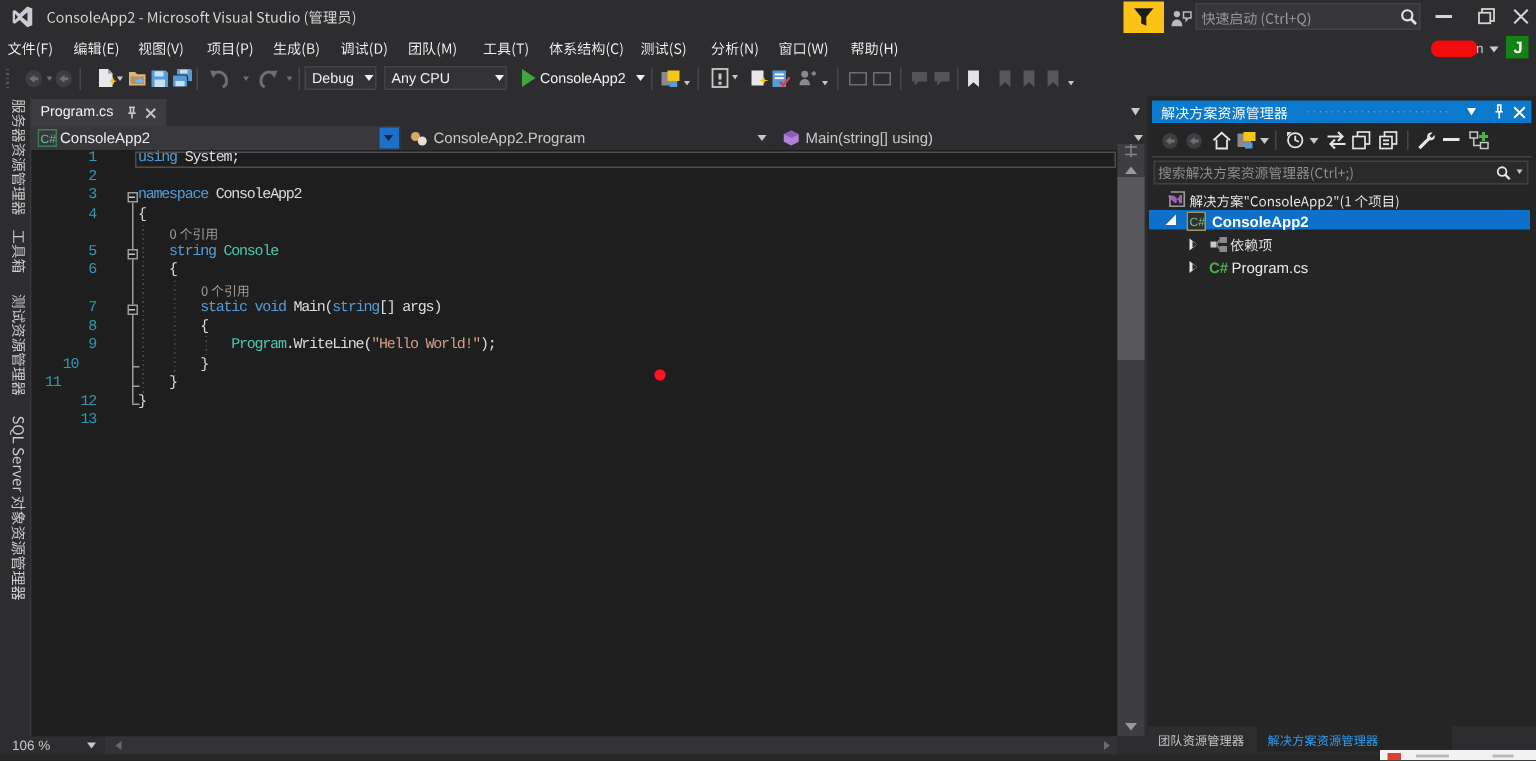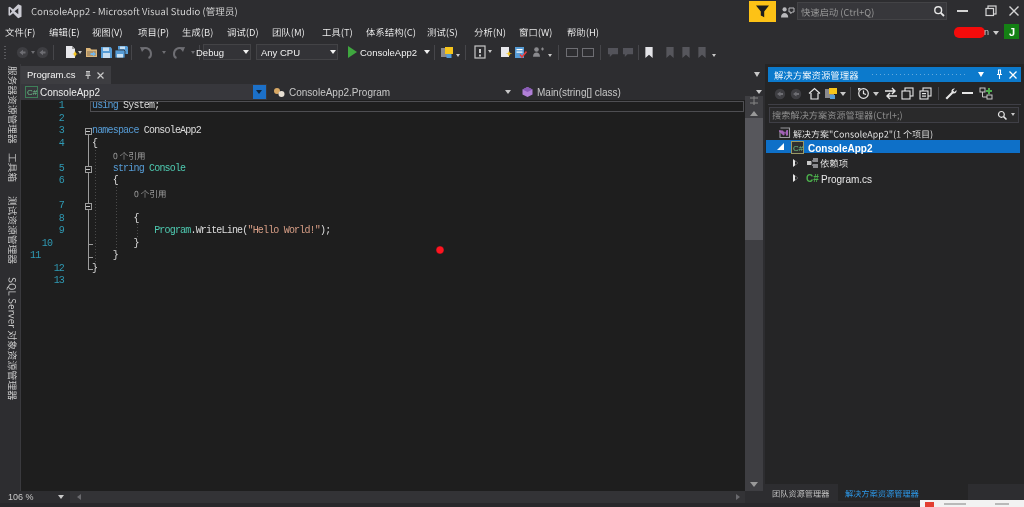--- a/index.html
+++ b/index.html
@@ -125,21 +125,21 @@
 <path fill="#6e6e73" d="M1 1 L6.5 1.5 L3 6 Z"></path>
     </svg>
 <div class="abs" style="left:162px;top:51px;width:0;height:0;border:2.5px solid transparent;border-top:3px solid #6e6e73"></div>
 <svg class="abs" style="left:172px;top:46px" width="14" height="13" viewBox="0 0 14 13">
 <path fill="none" stroke="#6e6e73" stroke-width="2" d="M11 3 C6 0.5 2 3.5 2 8 C2 10 3 11.5 4.5 12"></path>
 <path fill="#6e6e73" d="M13 1 L7.5 1.5 L11 6 Z"></path>
     </svg>
 <div class="abs" style="left:191px;top:51px;width:0;height:0;border:2.5px solid transparent;border-top:3px solid #6e6e73"></div>
 <div class="abs" style="left:199px;top:45px;width:1px;height:15px;background:#46464a"></div>
 <div class="abs" style="left:203px;top:44px;width:48px;height:16px;background:#333337;border:1px solid #434346"></div>
-<div class="abs ui" style="left:196px;top:46.5px;color:#f1f1f1;font-size:9.5px">Debug</div>
+<div class="abs ui" style="left:208px;top:46.5px;color:#f1f1f1;font-size:9.5px">Debug</div>
 <div class="abs" style="left:243px;top:50px;width:0;height:0;border:3px solid transparent;border-top:4px solid #f1f1f1"></div>
 <div class="abs" style="left:256px;top:44px;width:82px;height:16px;background:#333337;border:1px solid #434346"></div>
 <div class="abs ui" style="left:261px;top:46.5px;color:#f1f1f1;font-size:9.5px">Any CPU</div>
 <div class="abs" style="left:330px;top:50px;width:0;height:0;border:3px solid transparent;border-top:4px solid #f1f1f1"></div>
 <div class="abs" style="left:348px;top:46px;width:0;height:0;border:6px solid transparent;border-left:9px solid #3fa73f"></div>
 <div class="abs ui" style="left:360px;top:46.5px;color:#f1f1f1;font-size:9.5px">ConsoleApp2</div>
 <div class="abs" style="left:424px;top:50px;width:0;height:0;border:3px solid transparent;border-top:4px solid #f1f1f1"></div>
 <div class="abs" style="left:434px;top:45px;width:1px;height:15px;background:#46464a"></div>
 <svg class="abs" style="left:440px;top:46px" width="14" height="13" viewBox="0 0 14 13">
 <rect x="1" y="2" width="8" height="9" fill="#8a8a8e"></rect>
@@ -228,21 +228,21 @@
 <path fill="#d8a864" d="M4 2 a3 3 0 1 0 0 6 a3 3 0 1 0 0 -6"></path>
       <path fill="#e8e0d4" d="M8.5 5 a3 3 0 1 0 0 6 a3 3 0 1 0 0 -6"></path>
     </svg>
 <div class="abs ui" style="left:289px;top:87px;color:#c8c8c8;font-size:10px">ConsoleApp2.Program</div>
 <div class="abs" style="left:505px;top:90px;width:0;height:0;border:3px solid transparent;border-top:4px solid #c8c8c8"></div>
 <div class="abs" style="left:517px;top:84px;width:248px;height:16px;background:#2d2d30"></div>
 <svg class="abs" style="left:521px;top:86px" width="13" height="12" viewBox="0 0 13 12">
 <path fill="#b180d7" d="M6.5 1 L11.5 3.5 L11.5 8.5 L6.5 11 L1.5 8.5 L1.5 3.5 Z"></path>
       <path fill="#8a5bb8" d="M6.5 1 L11.5 3.5 L6.5 6 L1.5 3.5 Z"></path>
     </svg>
-<div class="abs ui" style="left:537px;top:87px;color:#c8c8c8;font-size:10px">Main(string[] class)</div>
+<div class="abs ui" style="left:537px;top:87px;color:#c8c8c8;font-size:10px">Main(string[] using)</div>
 <div class="abs" style="left:756px;top:90px;width:0;height:0;border:3px solid transparent;border-top:4px solid #c8c8c8"></div>
 <div class="abs" style="left:20px;top:64px;width:1px;height:427px;background:#3a3a3e"></div>
 <div class="abs" style="left:21px;top:100px;width:724px;height:391px;background:#1e1e1e"></div>
 <div class="abs" style="left:90px;top:100.6px;width:654px;height:11.6px;border:1px solid #4e4e52"></div>
 <div class="abs code" style="left:30px;top:100.3px;width:34px;text-align:right;color:#2f9ab4">1</div>
 <div class="abs code" style="left:30px;top:112.8px;width:34px;text-align:right;color:#2f9ab4">2</div>
 <div class="abs code" style="left:30px;top:125.3px;width:34px;text-align:right;color:#2f9ab4">3</div>
 <div class="abs code" style="left:30px;top:137.8px;width:34px;text-align:right;color:#2f9ab4">4</div>
 <div class="abs code" style="left:30px;top:162.8px;width:34px;text-align:right;color:#2f9ab4">5</div>
 <div class="abs code" style="left:30px;top:175.3px;width:34px;text-align:right;color:#2f9ab4">6</div>
@@ -270,20 +270,21 @@
 <div class="abs code" style="left:92px;top:125.3px"><span class="k">namespace</span><span class="pl"> ConsoleApp2</span></div>
 <div class="abs code pl" style="left:92px;top:137.8px">{</div>
 <svg style="position:absolute;left:113px;top:151.3px;" width="34" height="12">
       <path fill="#9d9d9d" d="M2.4 8.3C3.6 8.3 4.4 7.2 4.4 5C4.4 2.8 3.6 1.8 2.4 1.8C1.2 1.8 0.4 2.8 0.4 5C0.4 7.2 1.2 8.3 2.4 8.3ZM2.4 7.6C1.7 7.6 1.2 6.8 1.2 5C1.2 3.2 1.7 2.4 2.4 2.4C3.1 2.4 3.6 3.2 3.6 5C3.6 6.8 3.1 7.6 2.4 7.6ZM10.7 3.5V8.8H11.3V3.5ZM11.1 0.9C10.2 2.4 8.6 3.6 7 4.3C7.2 4.5 7.4 4.7 7.5 4.9C8.8 4.3 10.1 3.3 11 2.1C12.2 3.4 13.3 4.3 14.6 4.9C14.7 4.7 14.9 4.5 15 4.4C13.7 3.7 12.5 2.9 11.4 1.6L11.6 1.2ZM22 1V8.9H22.7V1ZM16.5 3.3C16.4 4.1 16.2 5.2 16.1 5.8H19.3C19.2 7.3 19.1 7.9 18.9 8.1C18.8 8.2 18.7 8.2 18.5 8.2C18.3 8.2 17.7 8.2 17.1 8.1C17.3 8.3 17.3 8.6 17.4 8.8C17.9 8.8 18.4 8.8 18.7 8.8C19 8.8 19.2 8.7 19.4 8.5C19.7 8.2 19.8 7.4 20 5.5C20 5.4 20 5.2 20 5.2H16.9C16.9 4.8 17 4.3 17.1 3.9H20V1.3H16.2V1.9H19.3V3.3ZM25.2 1.5V4.7C25.2 5.9 25.1 7.4 24.2 8.5C24.3 8.6 24.6 8.8 24.7 8.9C25.3 8.2 25.6 7.2 25.8 6.2H27.9V8.8H28.6V6.2H30.9V8C30.9 8.1 30.8 8.2 30.7 8.2C30.5 8.2 29.9 8.2 29.3 8.2C29.4 8.4 29.5 8.6 29.5 8.8C30.3 8.8 30.8 8.8 31.1 8.7C31.4 8.6 31.5 8.4 31.5 8V1.5ZM25.9 2.2H27.9V3.6H25.9ZM30.9 2.2V3.6H28.6V2.2ZM25.9 4.2H27.9V5.6H25.8C25.8 5.3 25.9 5 25.9 4.7ZM30.9 4.2V5.6H28.6V4.2Z"></path>
     </svg>
 <div class="abs code" style="left:92px;top:162.8px"><span class="pl">    </span><span class="k">string</span><span class="pl"> </span><span class="t">Console</span></div>
 <div class="abs code pl" style="left:92px;top:175.3px">    {</div>
 <svg style="position:absolute;left:134px;top:188.8px;" width="34" height="12">
       <path fill="#9d9d9d" d="M2.4 8.3C3.6 8.3 4.4 7.2 4.4 5C4.4 2.8 3.6 1.8 2.4 1.8C1.2 1.8 0.4 2.8 0.4 5C0.4 7.2 1.2 8.3 2.4 8.3ZM2.4 7.6C1.7 7.6 1.2 6.8 1.2 5C1.2 3.2 1.7 2.4 2.4 2.4C3.1 2.4 3.6 3.2 3.6 5C3.6 6.8 3.1 7.6 2.4 7.6ZM10.7 3.5V8.8H11.3V3.5ZM11.1 0.9C10.2 2.4 8.6 3.6 7 4.3C7.2 4.5 7.4 4.7 7.5 4.9C8.8 4.3 10.1 3.3 11 2.1C12.2 3.4 13.3 4.3 14.6 4.9C14.7 4.7 14.9 4.5 15 4.4C13.7 3.7 12.5 2.9 11.4 1.6L11.6 1.2ZM22 1V8.9H22.7V1ZM16.5 3.3C16.4 4.1 16.2 5.2 16.1 5.8H19.3C19.2 7.3 19.1 7.9 18.9 8.1C18.8 8.2 18.7 8.2 18.5 8.2C18.3 8.2 17.7 8.2 17.1 8.1C17.3 8.3 17.3 8.6 17.4 8.8C17.9 8.8 18.4 8.8 18.7 8.8C19 8.8 19.2 8.7 19.4 8.5C19.7 8.2 19.8 7.4 20 5.5C20 5.4 20 5.2 20 5.2H16.9C16.9 4.8 17 4.3 17.1 3.9H20V1.3H16.2V1.9H19.3V3.3ZM25.2 1.5V4.7C25.2 5.9 25.1 7.4 24.2 8.5C24.3 8.6 24.6 8.8 24.7 8.9C25.3 8.2 25.6 7.2 25.8 6.2H27.9V8.8H28.6V6.2H30.9V8C30.9 8.1 30.8 8.2 30.7 8.2C30.5 8.2 29.9 8.2 29.3 8.2C29.4 8.4 29.5 8.6 29.5 8.8C30.3 8.8 30.8 8.8 31.1 8.7C31.4 8.6 31.5 8.4 31.5 8V1.5ZM25.9 2.2H27.9V3.6H25.9ZM30.9 2.2V3.6H28.6V2.2ZM25.9 4.2H27.9V5.6H25.8C25.8 5.3 25.9 5 25.9 4.7ZM30.9 4.2V5.6H28.6V4.2Z"></path>
     </svg>
+<div class="abs code" style="left:92px;top:200.3px"><span class="pl">        </span><span class="k">static</span><span class="pl"> </span><span class="k">void</span><span class="pl"> Main(</span><span class="k">string</span><span class="pl">[] args)</span></div>
 <div class="abs code pl" style="left:92px;top:212.8px">        {</div>
 <div class="abs code" style="left:92px;top:225.3px"><span class="pl">            </span><span class="t">Program</span><span class="pl">.WriteLine(</span><span class="s">"Hello World!"</span><span class="pl">);</span></div>
 <div class="abs code pl" style="left:92px;top:237.8px">        }</div>
 <div class="abs code pl" style="left:92px;top:250.3px">    }</div>
 <div class="abs code pl" style="left:92px;top:262.8px">}</div>
 <div class="abs" style="left:436px;top:246px;width:8px;height:8px;border-radius:50%;background:radial-gradient(circle,#ff1420 0 55%,rgba(220,10,20,0.55) 70%,rgba(120,0,10,0) 100%)"></div>
 <div class="abs" style="left:745px;top:96px;width:18px;height:395px;background:#3e3e42"></div>
 <div class="abs" style="left:748px;top:97px;width:12px;height:7px;background:#3e3e42"></div>
 <svg class="abs" style="left:749px;top:96px" width="10" height="9" viewBox="0 0 10 9">
 <path stroke="#858585" stroke-width="1" d="M1 2 L9 2 M1 7 L9 7 M5 0 L5 9" fill="none"></path>

